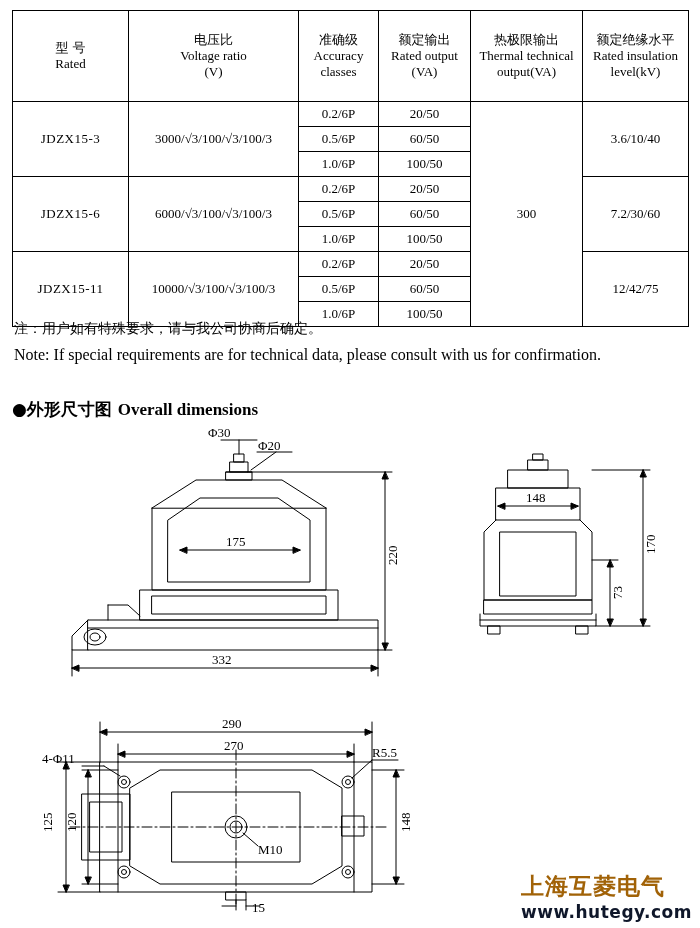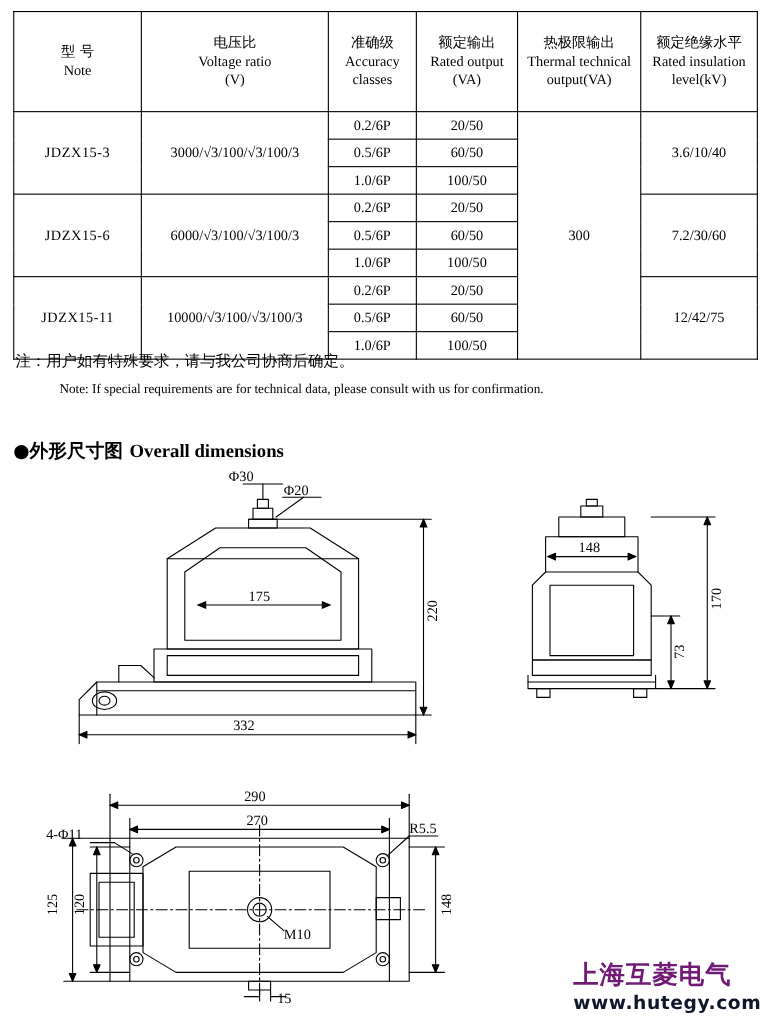--- a/index.html
+++ b/index.html
@@ -22,58 +22,57 @@
   .hdr-en{font-size:13px;}
   .type-cell{font-size:14px;letter-spacing:.5px;}
   .ratio-cell{font-size:13px;white-space:nowrap;}
   .small-row td{height:20px;font-size:13px;}
   
   .note-cn{
     position:absolute;left:14px;top:320px;font-size:14px;
     font-family:"DejaVu Sans", sans-serif;
   }
   .note-en{
-    position:absolute;left:14px;top:346px;font-size:12px;
+    position:absolute;left:14px;top:346px;font-size:16px;
     font-family:"Liberation Serif", serif;
-    margin-left:40px;
   }
   
   .sect-title{
     position:absolute;left:12px;top:398px;font-size:17px;font-weight:bold;
     font-family:"DejaVu Sans", sans-serif;
   }
   .sect-title .en{font-family:"Liberation Serif", serif;font-weight:bold;}
   
   .draw{position:absolute;left:0;top:410px;width:596px;height:510px;}
   .draw svg{display:block;}
   
   .wm{
     position:absolute;right:8px;bottom:6px;text-align:left;
     font-family:"DejaVu Sans", sans-serif;
   }
-  .wm .l1{color:#701a75;font-size:23px;font-weight:bold;letter-spacing:1px;}
+  .wm .l1{color:#a16207;font-size:23px;font-weight:bold;letter-spacing:1px;}
   .wm .l2{color:#0f172a;font-size:17px;font-weight:bold;letter-spacing:.5px;}
 </style>
 </head>
 <body>
 
 <table class="spec-table">
   <colgroup>
     <col style="width:116px">
     <col style="width:170px">
     <col style="width:80px">
     <col style="width:92px">
     <col style="width:112px">
     <col style="width:106px">
   </colgroup>
   <thead>
     <tr>
       <td>
         <div class="hdr-cn">型  号</div>
-        <div class="hdr-en">Note</div>
+        <div class="hdr-en">Rated</div>
       </td>
       <td>
         <div class="hdr-cn">电压比</div>
         <div class="hdr-en">Voltage ratio</div>
         <div class="hdr-en">(V)</div>
       </td>
       <td>
         <div class="hdr-cn">准确级</div>
         <div class="hdr-en">Accuracy</div>
         <div class="hdr-en">classes</div>

